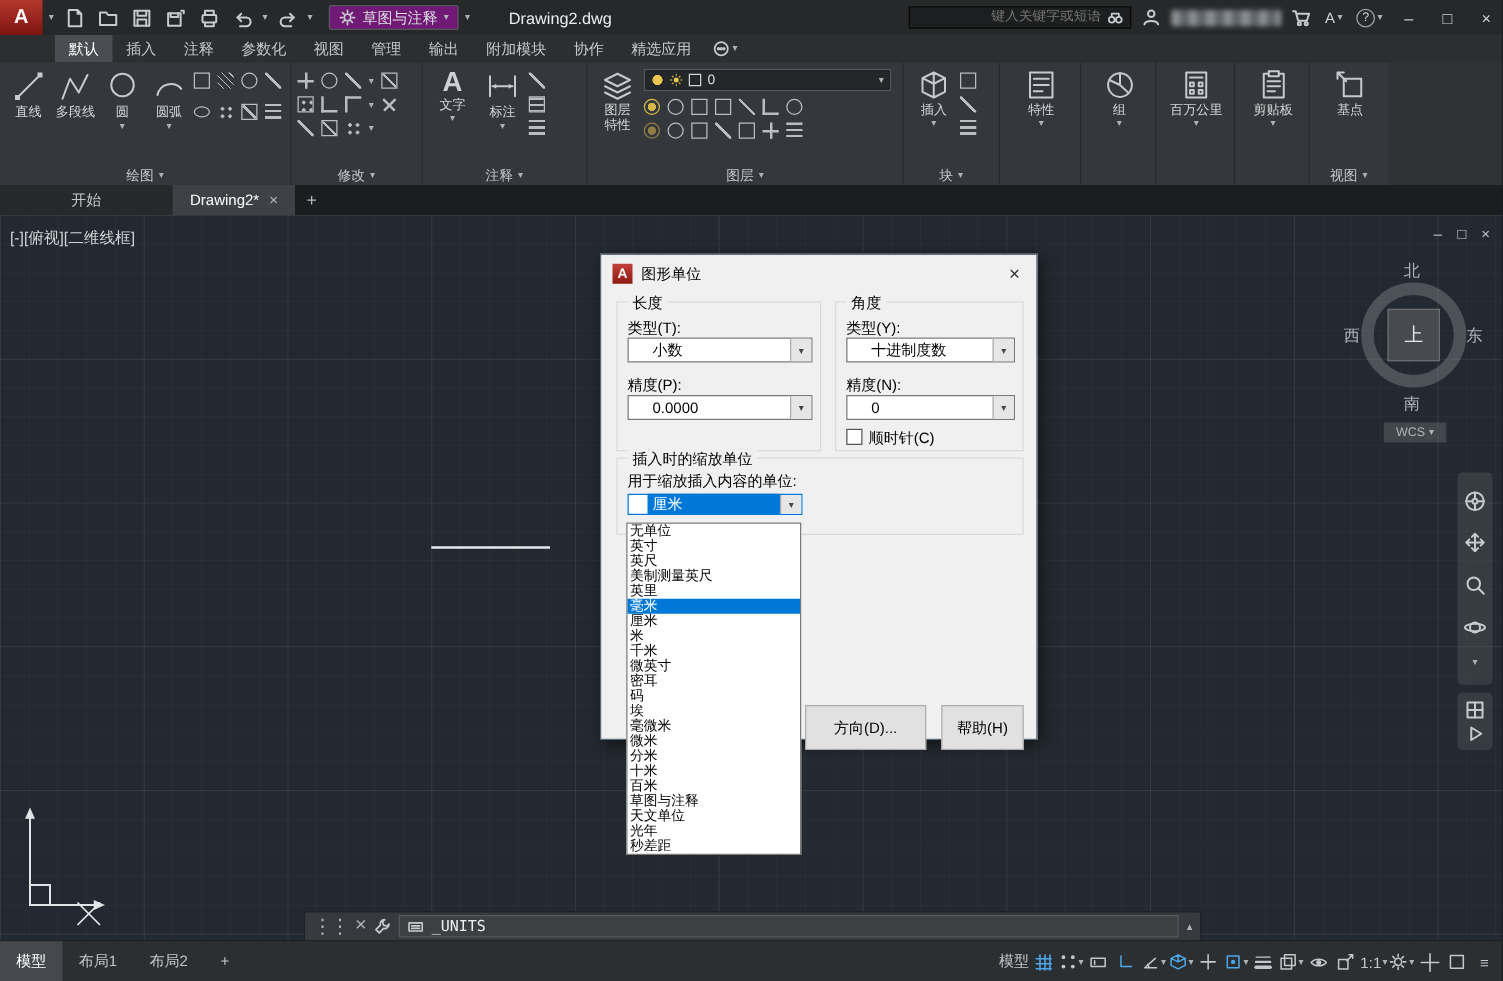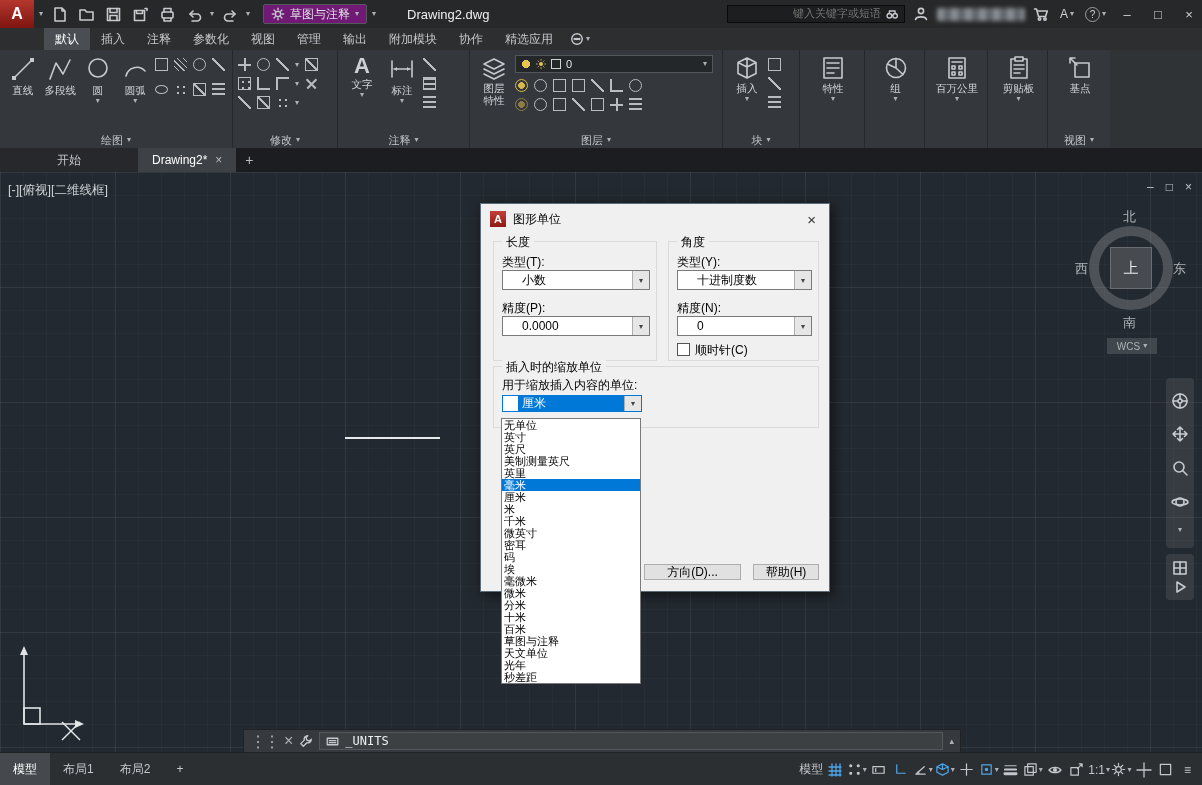--- a/index.html
+++ b/index.html
@@ -135,21 +135,21 @@
   .combo .db{ width:17px; height:100%; background:#e6e6e6; border-left:1px solid #adadad;
     display:flex; align-items:center; justify-content:center; font-size:8px; color:#444; }
   .combo.focus{ border-color:#0078d7; }
   .combo.focus .val{ background:#0078d7; color:#fff; }
   .cbx{ width:13px; height:13px; border:1px solid #555; background:#fff; display:inline-block;
     vertical-align:-2px; margin-right:5px; }
   .ulist{ position:absolute; left:20px; top:214px; width:140px; background:#fff;
     border:1px solid #7a7a7a; z-index:80; }
   .ulist .it{ height:12px; line-height:12px; font-size:11px; padding:0 2px; white-space:nowrap; color:#000; }
   .ulist .it.sel{ background:#0078d7; color:#fff; }
-  .wbtn{ position:absolute; height:16px; background:#e1e1e1; border:1px solid #adadad; font-size:12px;
+  .wbtn{ position:absolute; height:36px; background:#e1e1e1; border:1px solid #adadad; font-size:12px;
     display:flex; align-items:center; justify-content:center; }
 </style>
 </head>
 <body>
 
 <div class="screen">
 
   <div class="titlebar">
     <div class="applogo">
         <span>A</span>

